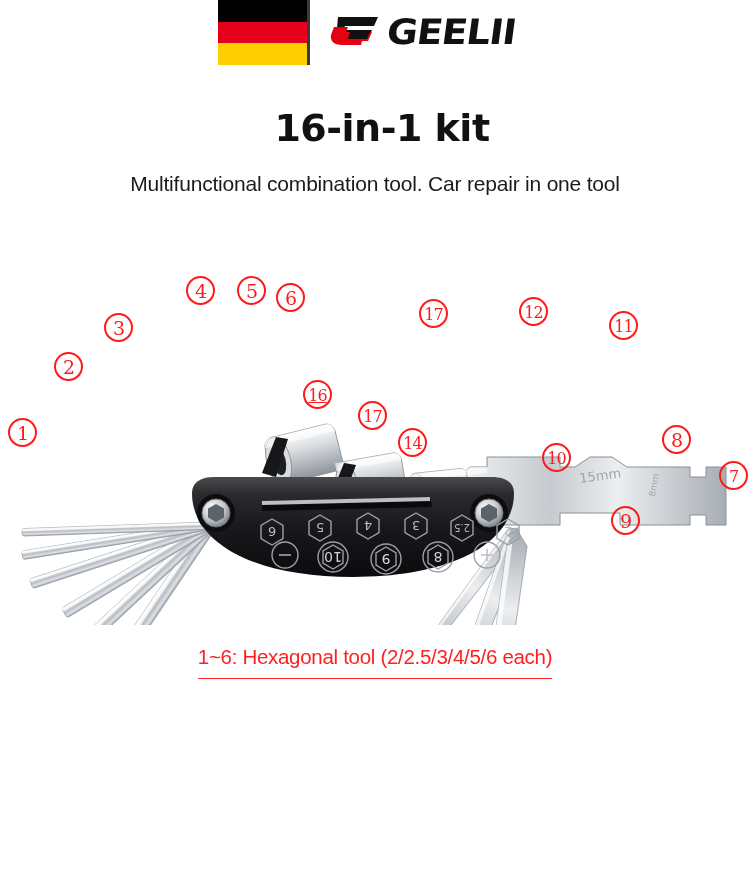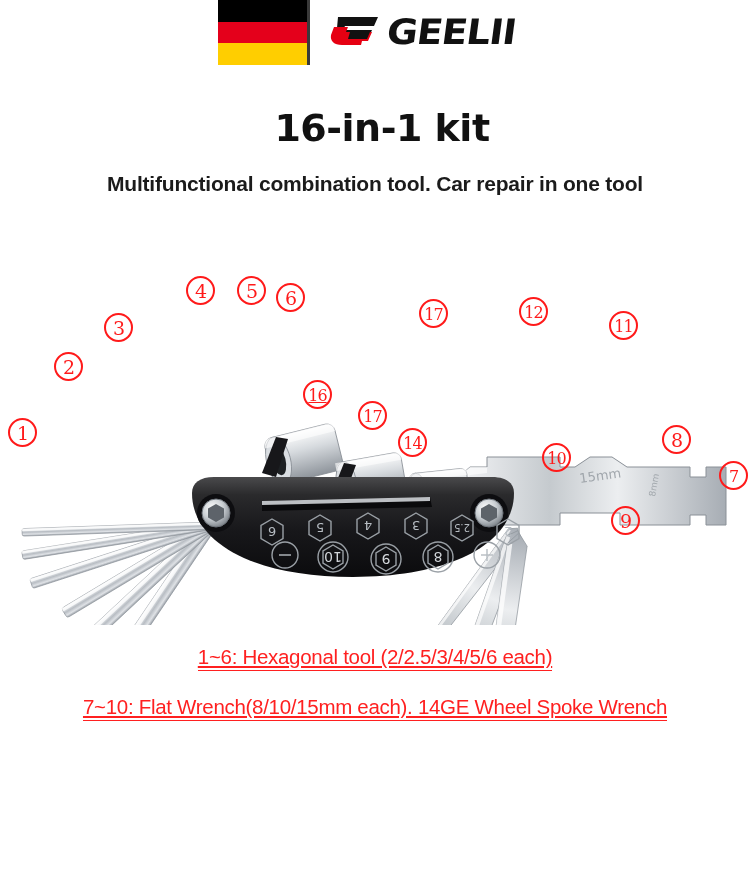--- a/index.html
+++ b/index.html
@@ -67,21 +67,20 @@
     letter-spacing:-0.5px;
     margin:36px 0 0 0;
     padding-left:14px;
   }
   .subtitle{
     text-align:center;
     font-size:21px;
     color:#1b1b1b;
     margin:22px 0 0 0;
     letter-spacing:-0.2px;
-    font-weight:bold;
   }
 
   
   .stage{
     position:absolute;
     left:0;top:225px;
     width:750px;height:400px;
   }
   .stage svg{display:block;}
 
@@ -111,22 +110,21 @@
   }
   .cap{
     color:#FF2020;
     font-size:20.5px;
     margin:0 0 26px 0;
     letter-spacing:-0.3px;
     display:block;
   }
   .cap span{
     border-bottom:1.6px solid #FF2020;
-    padding-bottom:2px;
-    text-decoration:underline;
+    padding-bottom:10px;
   }
   .cap.c2{font-size:20.5px;}
 </style>
 </head>
 <body>
 
 <div class="header">
   <div class="brand-row">
 
     <div class="flag">
@@ -370,14 +368,13 @@
   <div class="callout small" style="left:609px;top:86px;">11</div>
   <div class="callout small" style="left:519px;top:72px;">12</div>
   <div class="callout small" style="left:419px;top:74px;">17</div>
   <div class="callout small" style="left:398px;top:203px;">14</div>
   <div class="callout small" style="left:358px;top:176px;">17</div>
   <div class="callout small" style="left:303px;top:155px;text-decoration:underline;">16</div>
 </div>
 
 <div class="captions">
   <div class="cap"><span>1~6: Hexagonal tool (2/2.5/3/4/5/6 each)</span></div>
-  <div class="cap c2"><span>7~10: Flat Wrench(8/10/15mm each). 14GE Wheel Spoke Wrench</span></div>
 </div>
 
 </body></html>

